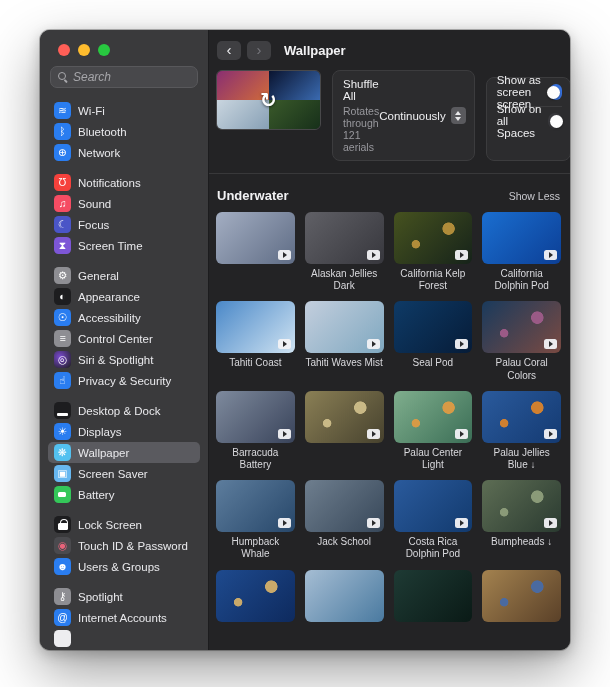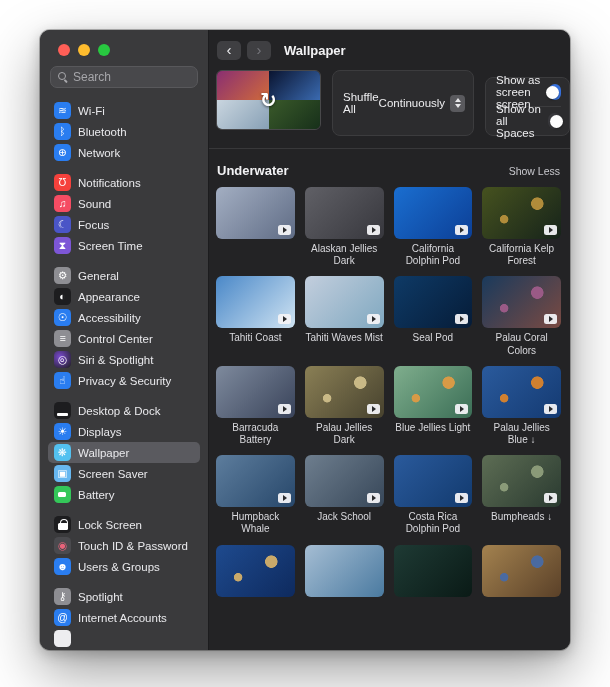--- a/index.html
+++ b/index.html
@@ -17,21 +17,21 @@
     background:#232325;
   }
   
   .sidebar{
     width:169px;min-width:169px;background:#3a3a3c;
     display:flex;flex-direction:column;box-sizing:border-box;
     border-right:1px solid #1c1c1e;
   }
   .traffic{display:flex;gap:8px;padding:14px 0 0 18px;}
   .light{width:12px;height:12px;border-radius:50%;}
-  .searchwrap{padding:10px 10px 6px 10px;}
+  .searchwrap{padding:10px 10px 6px 10px;font-style:italic;}
   .searchfield{
     display:flex;align-items:center;gap:5px;height:22px;border-radius:7px;
     background:#48484b;border:1px solid #58585b;padding:0 7px;box-sizing:border-box;
   }
   .mag{position:relative;width:10px;height:10px;flex:0 0 auto;}
   .mag::before{content:"";position:absolute;left:0;top:0;width:6px;height:6px;border:1.6px solid #a8a8ac;border-radius:50%;}
   .mag::after{content:"";position:absolute;left:6.5px;top:6.5px;width:4px;height:1.6px;background:#a8a8ac;border-radius:1px;transform:rotate(45deg);transform-origin:0 0;}
   .search-ph{color:#a6a6aa;font-size:12px;}
   .side-scroll{flex:1;padding:6px 8px 0 8px;overflow:hidden;}
   .side-group{margin-bottom:9px;}
@@ -262,20 +262,21 @@
         <div class="quad" style="background: linear-gradient(135deg, rgb(138, 47, 114), rgb(208, 106, 58));"></div>
         <div class="quad" style="background: linear-gradient(135deg, rgb(10, 20, 48), rgb(58, 106, 176));"></div>
         <div class="quad" style="background: linear-gradient(135deg, rgb(201, 213, 223), rgb(135, 160, 181));"></div>
         <div class="quad" style="background: linear-gradient(135deg, rgb(58, 90, 42), rgb(23, 48, 26));"></div>
         <div class="shuffle-glyph">↻</div>
       </div>
       <div class="rightcol">
         <div class="card shuffle">
           <div>
             <div class="sh-title">Shuffle All</div>
+            <div class="sh-sub">Rotates through 121 aerials</div>
           </div>
           <div class="dropdown">
             <span class="dd-value">Continuously</span>
             <span class="stepper">
               <span class="tri-up"></span>
                 <span class="tri-dn"></span>
             </span>
           </div>
         </div>
         <div class="card toggles">
@@ -318,32 +319,32 @@
             <span class="vbadge"></span>
           </div>
         </div>
         <div class="tile">
           <div class="thumb" style="background: linear-gradient(135deg, rgb(96, 96, 102), rgb(55, 55, 61));">
             <span class="vbadge"></span>
           </div>
           <div class="tname">Alaskan Jellies Dark</div>
         </div>
         <div class="tile">
+          <div class="thumb" style="background: radial-gradient(circle at 70% 32%, rgb(176, 140, 58) 0px, rgb(176, 140, 58) 9%, transparent 10%), radial-gradient(circle at 28% 62%, rgb(176, 140, 58) 0px, rgb(176, 140, 58) 6%, transparent 7%), linear-gradient(135deg, rgb(70, 82, 31), rgb(22, 35, 26));">
+            <span class="vbadge"></span>
+          </div>
+          <div class="tname">California Kelp Forest</div>
+        </div>
+        <div class="tile">
           <div class="thumb" style="background: linear-gradient(135deg, rgb(26, 110, 208), rgb(12, 63, 150));">
             <span class="vbadge"></span>
           </div>
           <div class="tname">California Dolphin Pod</div>
         </div>
         <div class="tile">
-          <div class="thumb" style="background: radial-gradient(circle at 70% 32%, rgb(176, 140, 58) 0px, rgb(176, 140, 58) 9%, transparent 10%), radial-gradient(circle at 28% 62%, rgb(176, 140, 58) 0px, rgb(176, 140, 58) 6%, transparent 7%), linear-gradient(135deg, rgb(70, 82, 31), rgb(22, 35, 26));">
-            <span class="vbadge"></span>
-          </div>
-          <div class="tname">California Kelp Forest</div>
-        </div>
-        <div class="tile">
           <div class="thumb" style="background: linear-gradient(135deg, rgb(74, 136, 200), rgb(207, 227, 242));">
             <span class="vbadge"></span>
           </div>
           <div class="tname">Tahiti Coast</div>
         </div>
         <div class="tile">
           <div class="thumb" style="background: linear-gradient(135deg, rgb(195, 206, 221), rgb(127, 168, 192));">
             <span class="vbadge"></span>
           </div>
           <div class="tname">Tahiti Waves Mist</div>
@@ -363,27 +364,26 @@
         <div class="tile">
           <div class="thumb" style="background: linear-gradient(135deg, rgb(126, 138, 157), rgb(57, 67, 90));">
             <span class="vbadge"></span>
           </div>
           <div class="tname">Barracuda Battery</div>
         </div>
         <div class="tile">
           <div class="thumb" style="background: radial-gradient(circle at 70% 32%, rgb(201, 185, 134) 0px, rgb(201, 185, 134) 9%, transparent 10%), radial-gradient(circle at 28% 62%, rgb(201, 185, 134) 0px, rgb(201, 185, 134) 6%, transparent 7%), linear-gradient(135deg, rgb(138, 127, 85), rgb(71, 66, 46));">
             <span class="vbadge"></span>
           </div>
-          <div class="tname">Palau Jellies Dark</div>
         </div>
         <div class="tile">
           <div class="thumb" style="background: radial-gradient(circle at 70% 32%, rgb(215, 154, 70) 0px, rgb(215, 154, 70) 9%, transparent 10%), radial-gradient(circle at 28% 62%, rgb(215, 154, 70) 0px, rgb(215, 154, 70) 6%, transparent 7%), linear-gradient(135deg, rgb(127, 174, 141), rgb(59, 110, 86));">
             <span class="vbadge"></span>
           </div>
-          <div class="tname">Blue Jellies Light</div>
+          <div class="tname">Palau Center Light</div>
         </div>
         <div class="tile">
           <div class="thumb" style="background: radial-gradient(circle at 70% 32%, rgb(208, 128, 48) 0px, rgb(208, 128, 48) 9%, transparent 10%), radial-gradient(circle at 28% 62%, rgb(208, 128, 48) 0px, rgb(208, 128, 48) 6%, transparent 7%), linear-gradient(135deg, rgb(42, 90, 156), rgb(20, 58, 114));">
             <span class="vbadge"></span>
           </div>
           <div class="tname">Palau Jellies Blue ↓</div>
         </div>
         <div class="tile">
           <div class="thumb" style="background: linear-gradient(135deg, rgb(93, 125, 157), rgb(39, 71, 106));">
             <span class="vbadge"></span>

